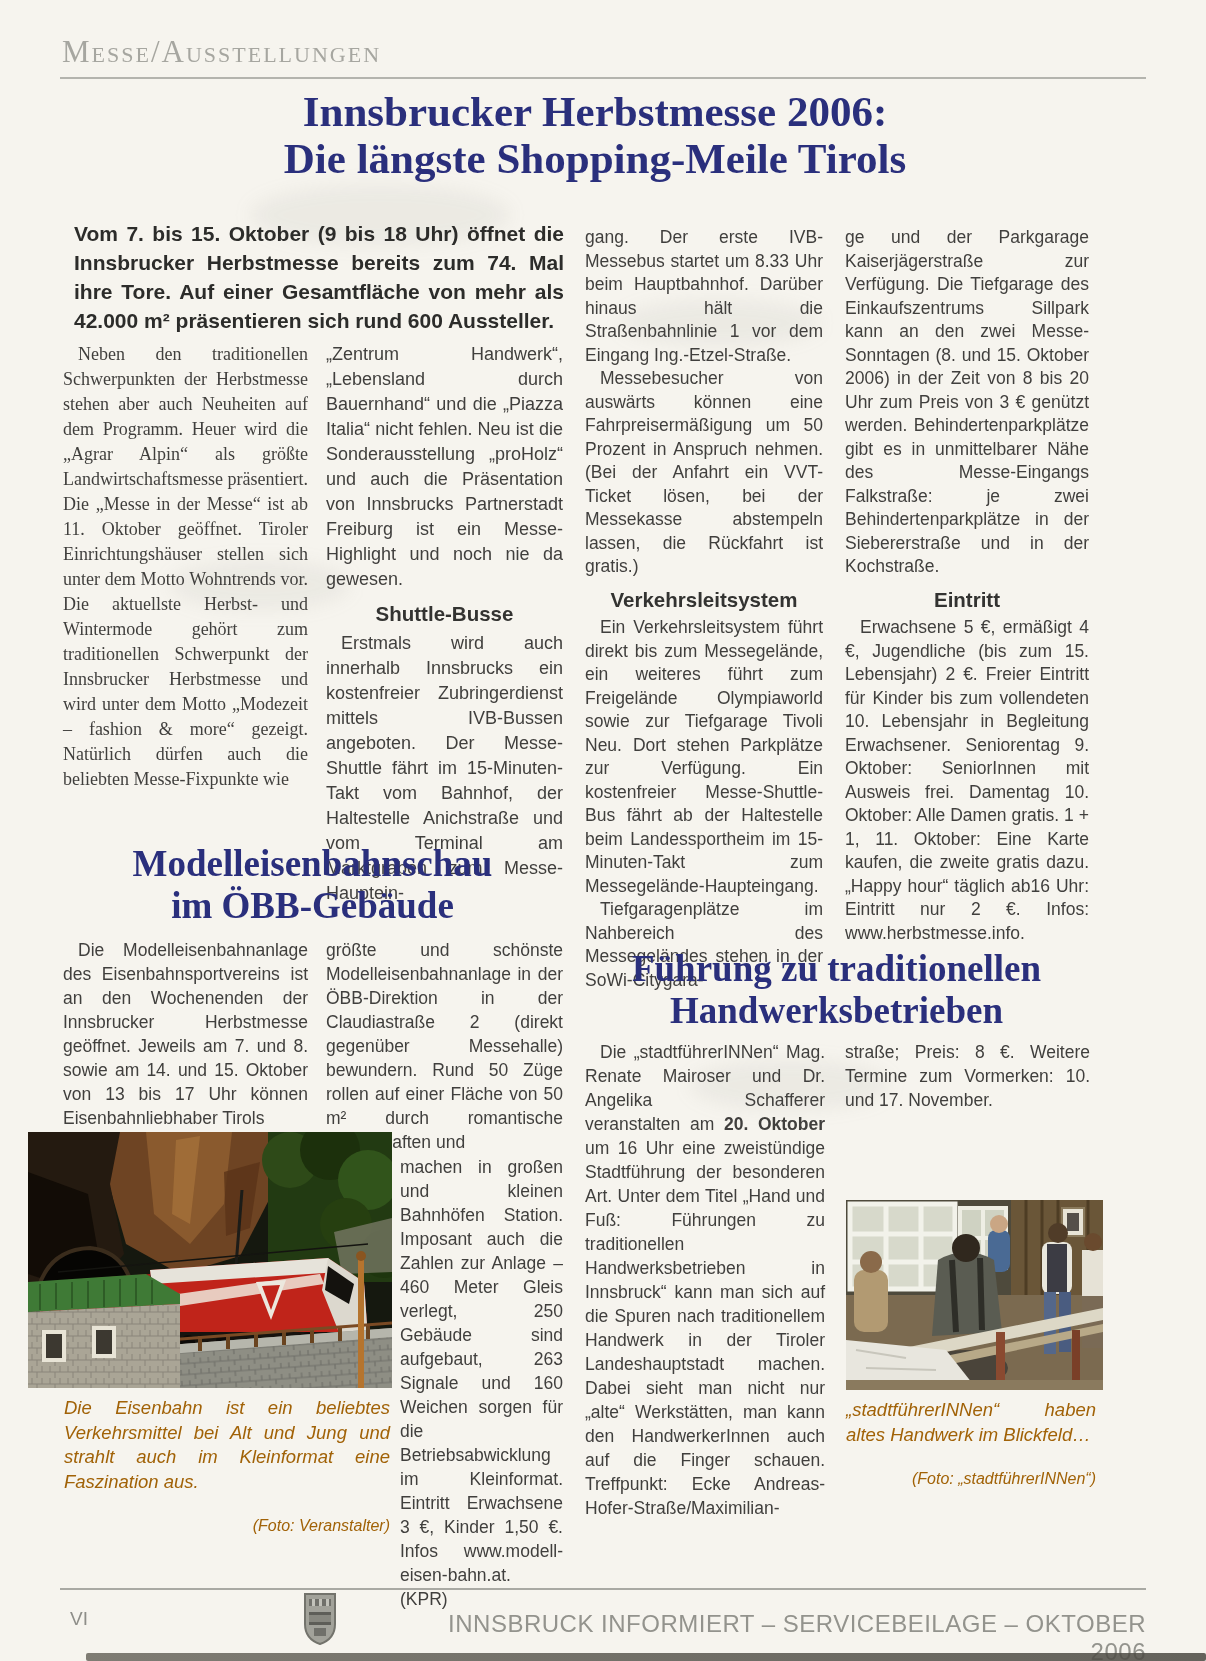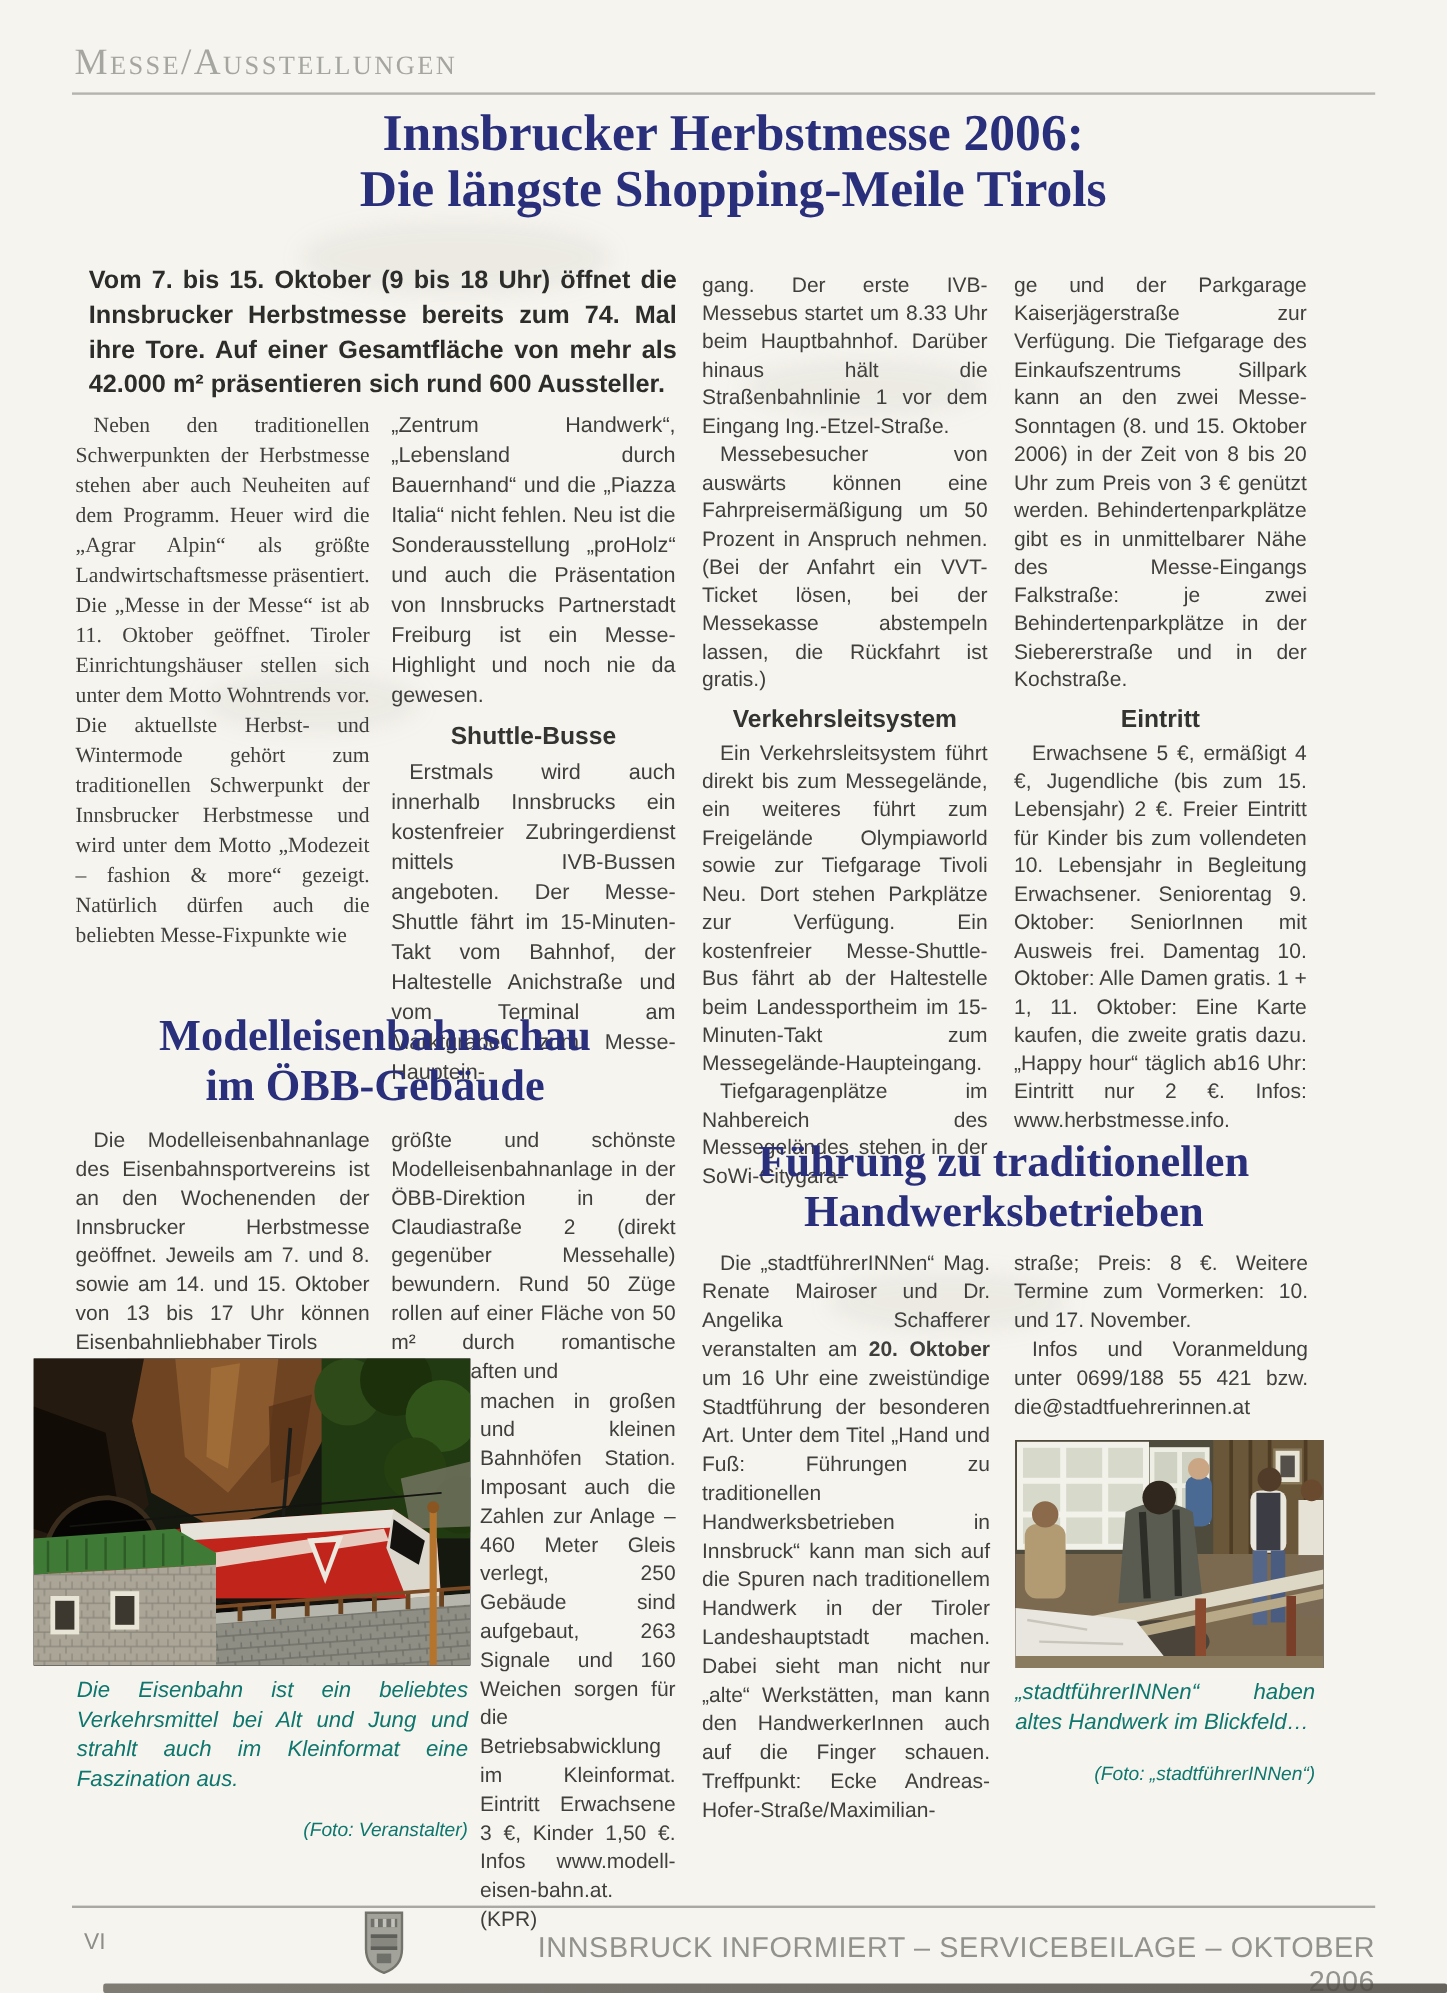--- a/index.html
+++ b/index.html
@@ -10,21 +10,21 @@
     font-family:"Liberation Sans",sans-serif;color:#403f3d;
   }
   
   .kicker{
     position:absolute;left:62px;top:34px;
     font-family:"Liberation Serif",serif;font-variant:small-caps;
     font-size:31px;letter-spacing:2px;color:#a6a6a0;
   }
   .kicker-rule{position:absolute;left:60px;top:77px;width:1086px;height:2px;background:#b4b4ae;}
   .main-title{
-    position:absolute;left:88px;top:88px;width:1046px;margin:0;
+    position:absolute;left:72px;top:88px;width:1046px;margin:0;
     text-align:center;font-family:"Liberation Serif",serif;font-weight:bold;
     font-size:43px;line-height:47px;color:#2a2f7c;
   }
   
   .lead{
     position:absolute;left:74px;top:219px;width:490px;margin:0;
     font-size:21px;line-height:29px;font-weight:bold;color:#2c2c2a;
     text-align:justify;
   }
   
@@ -54,21 +54,21 @@
   #a3c1{left:585px;top:1040px;width:240px;font-size:17.5px;line-height:24px;}
   #a3c2{left:845px;top:1040px;width:245px;font-size:17.5px;line-height:24px;}
   .bold-inline{font-weight:bold;}
   
   .photo{position:absolute;overflow:hidden;background:#222;}
   .photo svg{display:block;width:100%;height:100%;}
   #photo1{left:28px;top:1132px;width:364px;height:256px;}
   #photo2{left:846px;top:1200px;width:257px;height:190px;}
   .caption{
     position:absolute;font-style:italic;font-size:18.5px;line-height:24.5px;
-    color:#0f766e;text-align:justify;
+    color:#a16207;text-align:justify;
   }
   #caption1{left:64px;top:1396px;width:326px;}
   #caption2{left:846px;top:1398px;width:250px;}
   .credit{display:block;text-align:right;font-style:italic;font-size:16px;margin-top:20px;}
   
   .footer-rule{position:absolute;left:60px;top:1588px;width:1086px;height:2px;background:#a9a9a3;}
   .page-number{position:absolute;left:70px;top:1608px;font-size:19px;color:#8e8e89;}
   .footer-shield{position:absolute;left:302px;top:1592px;width:36px;height:54px;}
   .footer-line{
     position:absolute;left:400px;top:1610px;width:746px;text-align:right;
@@ -237,21 +237,20 @@
   <div class="caption" id="caption1"><span>Die Eisenbahn ist ein beliebtes Verkehrsmittel bei Alt und Jung und strahlt auch im Kleinformat eine Faszination aus.</span><span class="credit">(Foto: Veranstalter)</span></div>
 
   <h2 class="section-title" id="a3title"><span>Führung zu traditionellen</span><br><span>Handwerksbetrieben</span></h2>
 
   <div class="bodycol" id="a3c1">
     <p><span>Die „stadtführerINNen“ Mag. Renate Mairoser und Dr. Angelika Schafferer veranstalten am </span><span class="bold-inline">20. Oktober</span><span> um 16 Uhr eine zweistündige Stadtführung der besonderen Art. Unter dem Titel „Hand und Fuß: Führungen zu traditionellen Handwerksbetrieben in Innsbruck“ kann man sich auf die Spuren nach traditionellem Handwerk in der Tiroler Landeshauptstadt machen. Dabei sieht man nicht nur „alte“ Werkstätten, man kann den HandwerkerInnen auch auf die Finger schauen. Treffpunkt: Ecke Andreas-Hofer-Straße/Maximilian-</span></p>
   </div>
 
   <div class="bodycol" id="a3c2">
     <p class="noindent">straße; Preis: 8 €. Weitere Termine zum Vormerken: 10. und 17. November.</p>
-    <p>Infos und Voranmeldung unter 0699/188 55 421 bzw. die@stadtfuehrerinnen.at</p>
   </div>
 
   <div class="photo" id="photo2">
     <svg viewBox="0 0 257 190" preserveAspectRatio="none">
       <rect width="257" height="190" fill="#7b6a50"></rect>
       <rect width="257" height="95" fill="#4e4a3c"></rect>
 
       <rect x="4" y="4" width="105" height="85" fill="#d7d9cb"></rect>
       <g stroke="#f2f2ea" stroke-width="5" fill="none">
         <rect x="4" y="4" width="105" height="85"></rect>

